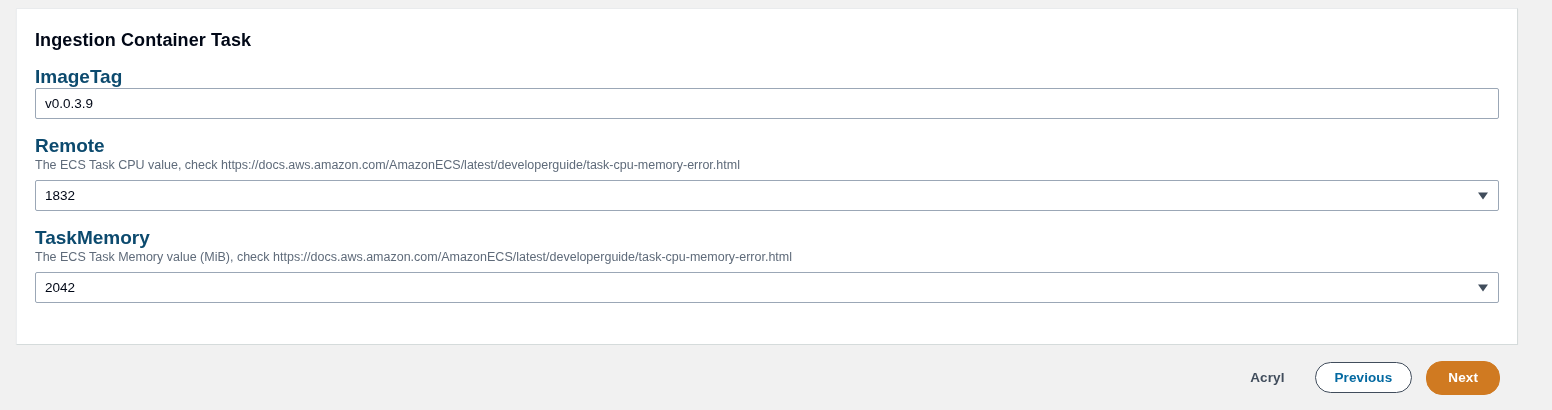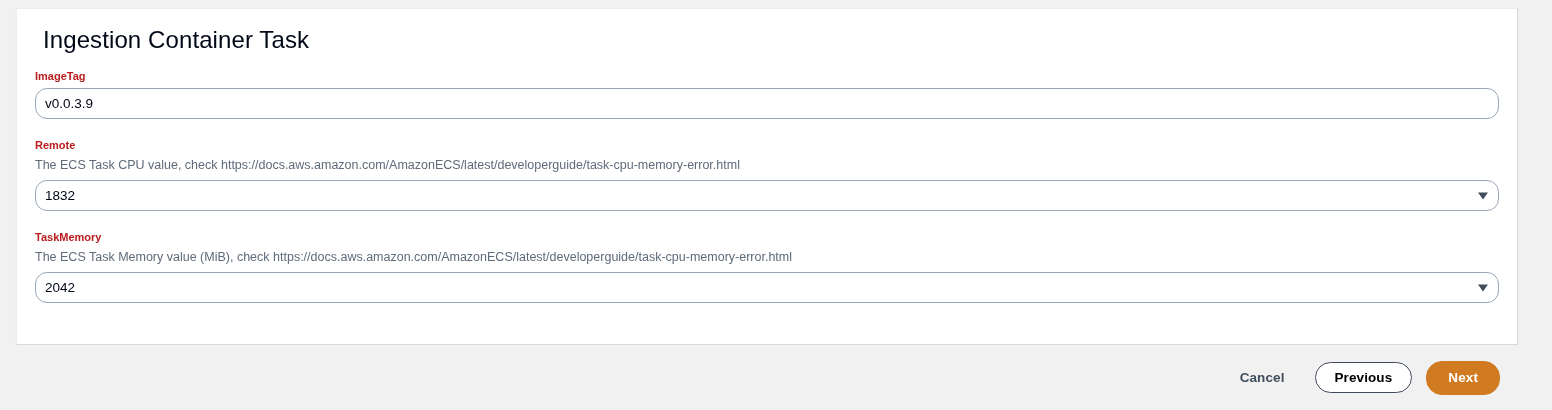--- a/index.html
+++ b/index.html
@@ -36,60 +36,60 @@
     border-bottom: 1px solid #d5dbdb;
     box-sizing: border-box;
     box-shadow: 0 1px 1px rgba(0,0,0,0.06);
   }
 
   .panel-inner {
     padding: 20px 18px 0 18px;
   }
 
   .section-title {
-    font-size: 24px;
-    font-weight: 400;
+    font-size: 18px;
+    font-weight: 700;
     color: #000716;
     line-height: 22px;
-    margin: 0 0 17px 8px;
+    margin: 0 0 17px 0;
     letter-spacing: 0.1px;
   }
 
   
   .field {
     margin-bottom: 18px;
   }
   .field:last-child {
     margin-bottom: 16px;
   }
 
   .field-label {
-    font-size: 11px;
+    font-size: 19px;
     font-weight: 700;
-    color: #b91c1c;
+    color: #0c4a6e;
     line-height: 17px;
     margin-bottom: 3px;
   }
 
   .field-desc {
     font-size: 12.5px;
     font-weight: 400;
     color: #5f6b7a;
     line-height: 16px;
     margin-bottom: 7px;
   }
 
   .control {
     position: relative;
     width: 1464px;
     height: 31px;
     box-sizing: border-box;
     background: #ffffff;
     border: 1px solid #9ba7b6;
-    border-radius: 12px;
+    border-radius: 2px;
     display: flex;
     align-items: center;
   }
 
   .control-value {
     font-size: 13.5px;
     color: #000716;
     padding-left: 9px;
     line-height: 29px;
     user-select: none;
@@ -140,21 +140,21 @@
     border: none;
     color: #414d5c;
     height: 30px;
     padding: 0 12px;
     margin-right: 18px;
   }
 
   .btn-normal {
     background: #ffffff;
     border: 1.6px solid #414d5c;
-    color: #000000;
+    color: #0369a1;
     height: 31px;
     padding: 4px 19px;
     margin-right: 14px;
   }
 
   .btn-primary {
     background: #d07a21;
     border: 1.6px solid #d07a21;
     color: #ffffff;
     height: 34px;
@@ -193,18 +193,18 @@
         <div class="control">
           <span class="control-value">2042</span>
           <span class="select-arrow"></span>
         </div>
       </div>
 
     </div>
   </div>
 
   <div class="footer">
-    <button class="btn btn-link">Cancel</button>
+    <button class="btn btn-link">Acryl</button>
     <button class="btn btn-normal">Previous</button>
     <button class="btn btn-primary">Next</button>
   </div>
 
 </div>
 
 </body></html>

